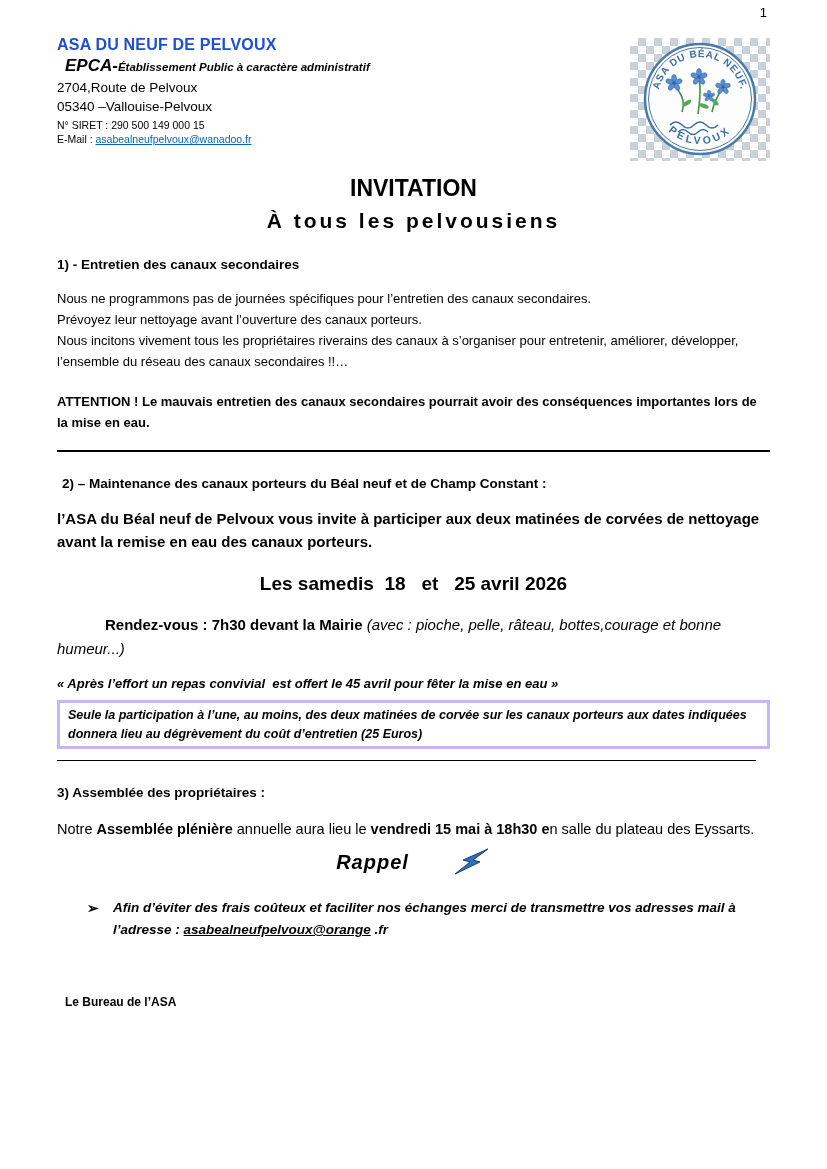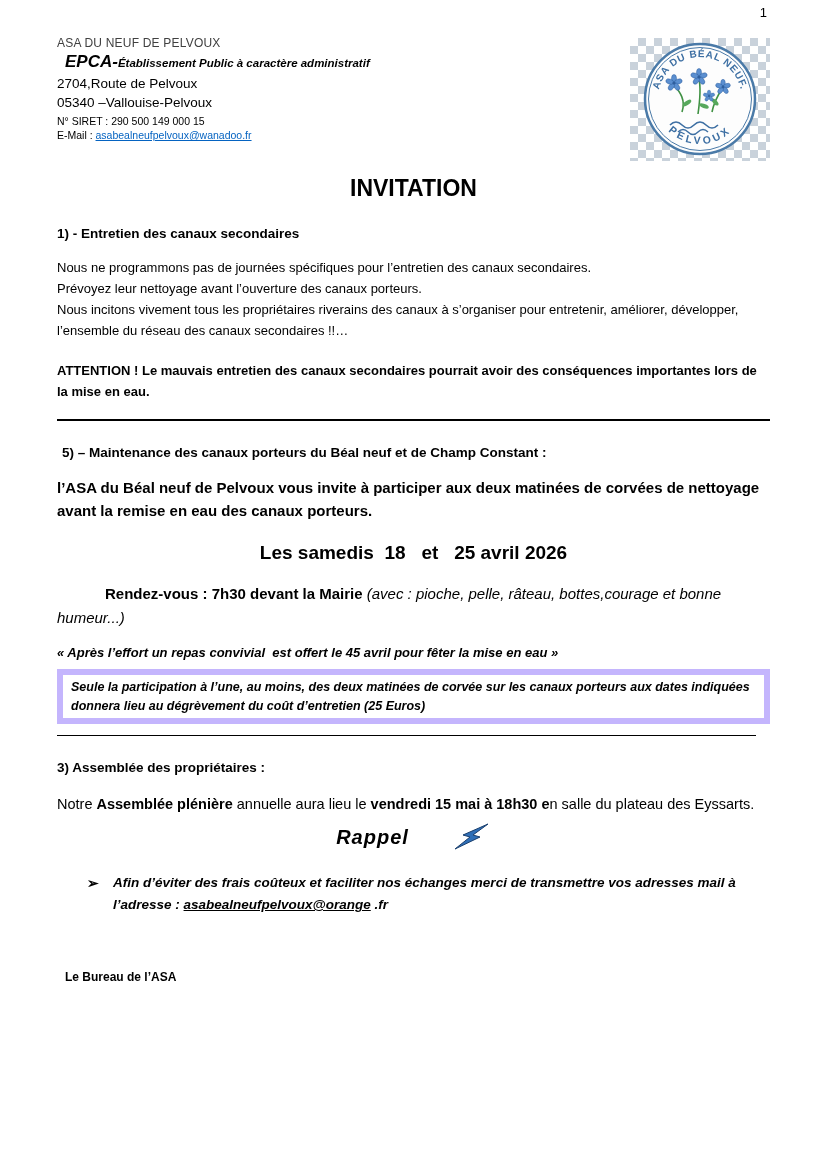--- a/index.html
+++ b/index.html
@@ -7,21 +7,21 @@
   body {
     width:827px; height:1169px;
     font-family:"Liberation Sans", sans-serif;
     color:#000; position:relative; overflow:hidden;
   }
   .page { width:827px; height:1169px; padding:0 57px; position:relative; }
   .page-number { position:absolute; top:5px; right:60px; font-size:13px; }
 
   .header { display:flex; justify-content:space-between; align-items:flex-start; padding-top:36px; }
   .org-block { max-width:430px; }
-  .org-name { color:#404040; font-size:12px; font-weight:normal; letter-spacing:.2px; }
+  .org-name { color:#1d4ed8; font-size:16px; font-weight:bold; letter-spacing:.2px; }
   .epca { margin-top:2px; }
   .epca-b { font-weight:bold; font-style:italic; font-size:17px;margin-left:8px; }
   .epca-i { font-weight:bold; font-style:italic; font-size:11.5px; }
   .addr { font-size:13.5px; margin-top:4px; }
   .siret { font-size:10.5px; margin-top:5px; }
   .email-line { font-size:10.5px; margin-top:2px; }
   .email-link { color:#0563c1; text-decoration:underline; cursor:pointer; }
 
   .logo-box {
     width:140px; height:123px; flex:0 0 auto; margin-top:2px;
@@ -37,21 +37,21 @@
   .attention { font-size:13px; font-weight:bold; line-height:1.6; margin-top:20px; }
   .divider { border-top:2px solid #000; margin-top:16px; }
 
   .s2-heading { padding-left:5px; }
   .s2-intro { font-size:15px; font-weight:bold; line-height:1.55; margin-top:16px; }
   .dates { text-align:center; font-size:19px; font-weight:bold; margin-top:20px; white-space:pre-wrap; }
   .rdv { font-size:15px; margin-top:18px; text-indent:48px; line-height:1.55; }
   .rdv-bold { font-weight:bold; }
   .rdv-italic { font-style:italic; }
   .quote { font-size:13px; font-weight:bold; font-style:italic; margin-top:16px; white-space:pre-wrap; }
-  .boxed { border:6px solid #c4b5fd; margin-top:9px; padding:3px 8px; font-size:12.5px; font-weight:bold; font-style:italic; line-height:1.5; }
+  .boxed { border:3px solid #c4b5fd; margin-top:9px; padding:3px 8px; font-size:12.5px; font-weight:bold; font-style:italic; line-height:1.5; }
   .underscore-line { border-bottom:1.5px solid #000; margin-top:11px; width:98%; }
 
   .s3-body { font-size:14.5px; line-height:1.6; margin-top:18px; }
   .b { font-weight:bold; }
   .rappel-row { display:flex; justify-content:center; align-items:center; gap:42px; margin-top:6px; }
   .rappel { font-size:20px; font-weight:bold; font-style:italic; letter-spacing:1px; }
   .bullet { display:flex; margin-top:20px; padding-left:30px; font-size:13.5px; font-weight:bold; font-style:italic; line-height:1.6; }
   .bullet-marker { width:26px; flex:0 0 auto; font-style:normal; font-size:14px; }
   .bullet-link { text-decoration:underline; cursor:pointer; }
 
@@ -132,32 +132,33 @@
         </g>
         <g>
           <path d="M40,87 q6,-6 12,0 t12,0 t12,0 t12,0" stroke="#3d6fa3" stroke-width="1.6" fill="none"></path>
           <path d="M48,94 q5,-5 10,0 t10,0 t10,0" stroke="#3d6fa3" stroke-width="1.4" fill="none"></path>
         </g>
       </svg>
     </div>
   </div>
 
   <div class="title">INVITATION</div>
+  <div class="subtitle">À tous les pelvousiens</div>
 
   <div>
     <div class="s-heading">1) - Entretien des canaux secondaires</div>
     <div class="s1-body">Nous ne programmons pas de journées spécifiques pour l’entretien des canaux secondaires.
 Prévoyez leur nettoyage avant l’ouverture des canaux porteurs.
 Nous incitons vivement tous les propriétaires riverains des canaux à s’organiser pour entretenir, améliorer, développer, l’ensemble du réseau des canaux secondaires !!…</div>
     <div class="attention">ATTENTION ! Le mauvais entretien des canaux secondaires pourrait avoir des conséquences importantes lors de la mise en eau.</div>
     <div class="divider"></div>
   </div>
 
   <div>
-    <div class="s-heading s2-heading">5) – Maintenance des canaux porteurs du Béal neuf et de Champ Constant :</div>
+    <div class="s-heading s2-heading">2) – Maintenance des canaux porteurs du Béal neuf et de Champ Constant :</div>
     <div class="s2-intro">l’ASA du Béal neuf de Pelvoux vous invite à participer aux deux matinées de corvées de nettoyage avant la remise en eau des canaux porteurs.</div>
     <div class="dates">Les samedis  18   et   25 avril 2026</div>
     <div class="rdv">
       <span class="rdv-bold">Rendez-vous : 7h30 devant la Mairie</span><span class="rdv-italic">   (avec : pioche, pelle, râteau, bottes,courage et bonne humeur...)</span>
     </div>
     <div class="quote">« Après l’effort un repas convivial  est offert le 45 avril pour fêter la mise en eau »</div>
     <div class="boxed">Seule la participation à l’une, au moins, des deux matinées de corvée sur les canaux porteurs aux dates indiquées donnera lieu au dégrèvement du coût d’entretien (25 Euros)</div>
     <div class="underscore-line"></div>
   </div>
 

